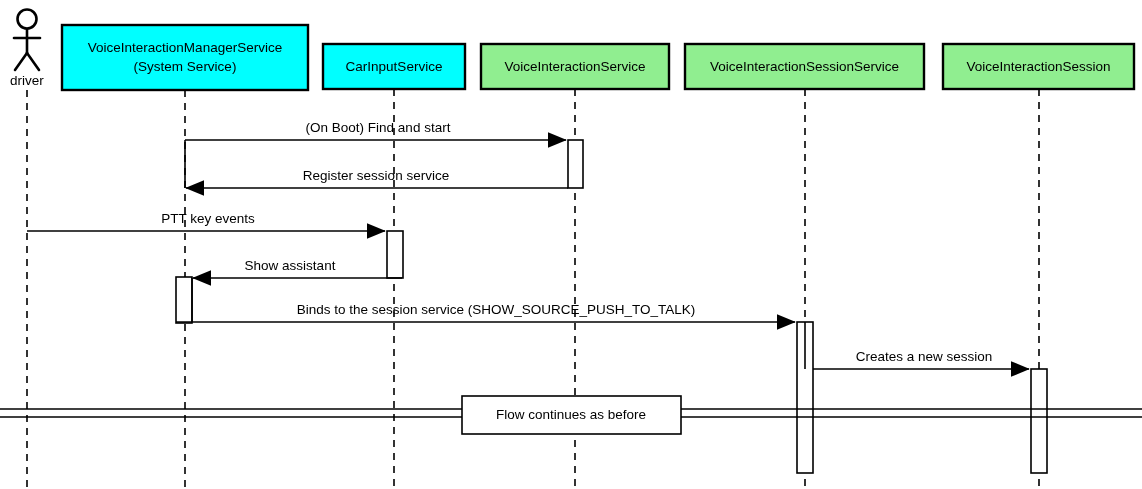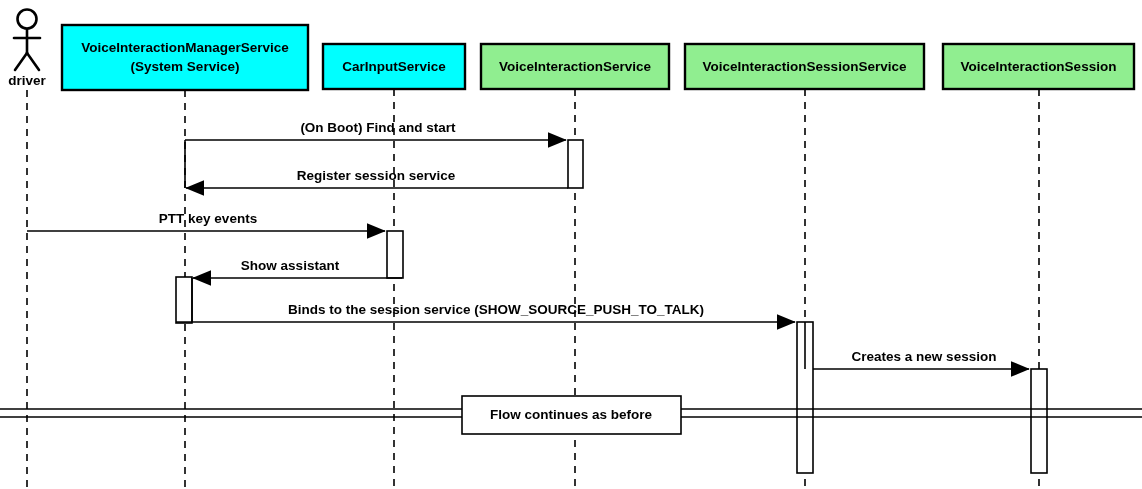--- a/index.html
+++ b/index.html
@@ -10,21 +10,20 @@
   }
   body {
     font-family: "Liberation Sans", sans-serif;
   }
   #diagram-root {
     position: relative;
     width: 1142px;
     height: 489px;
     background: #ffffff;
     overflow: hidden;
-    font-weight: bold;
   }
   svg.seq-canvas {
     position: absolute;
     top: 0;
     left: 0;
     width: 1142px;
     height: 489px;
     display: block;
   }
   .participant-label {

